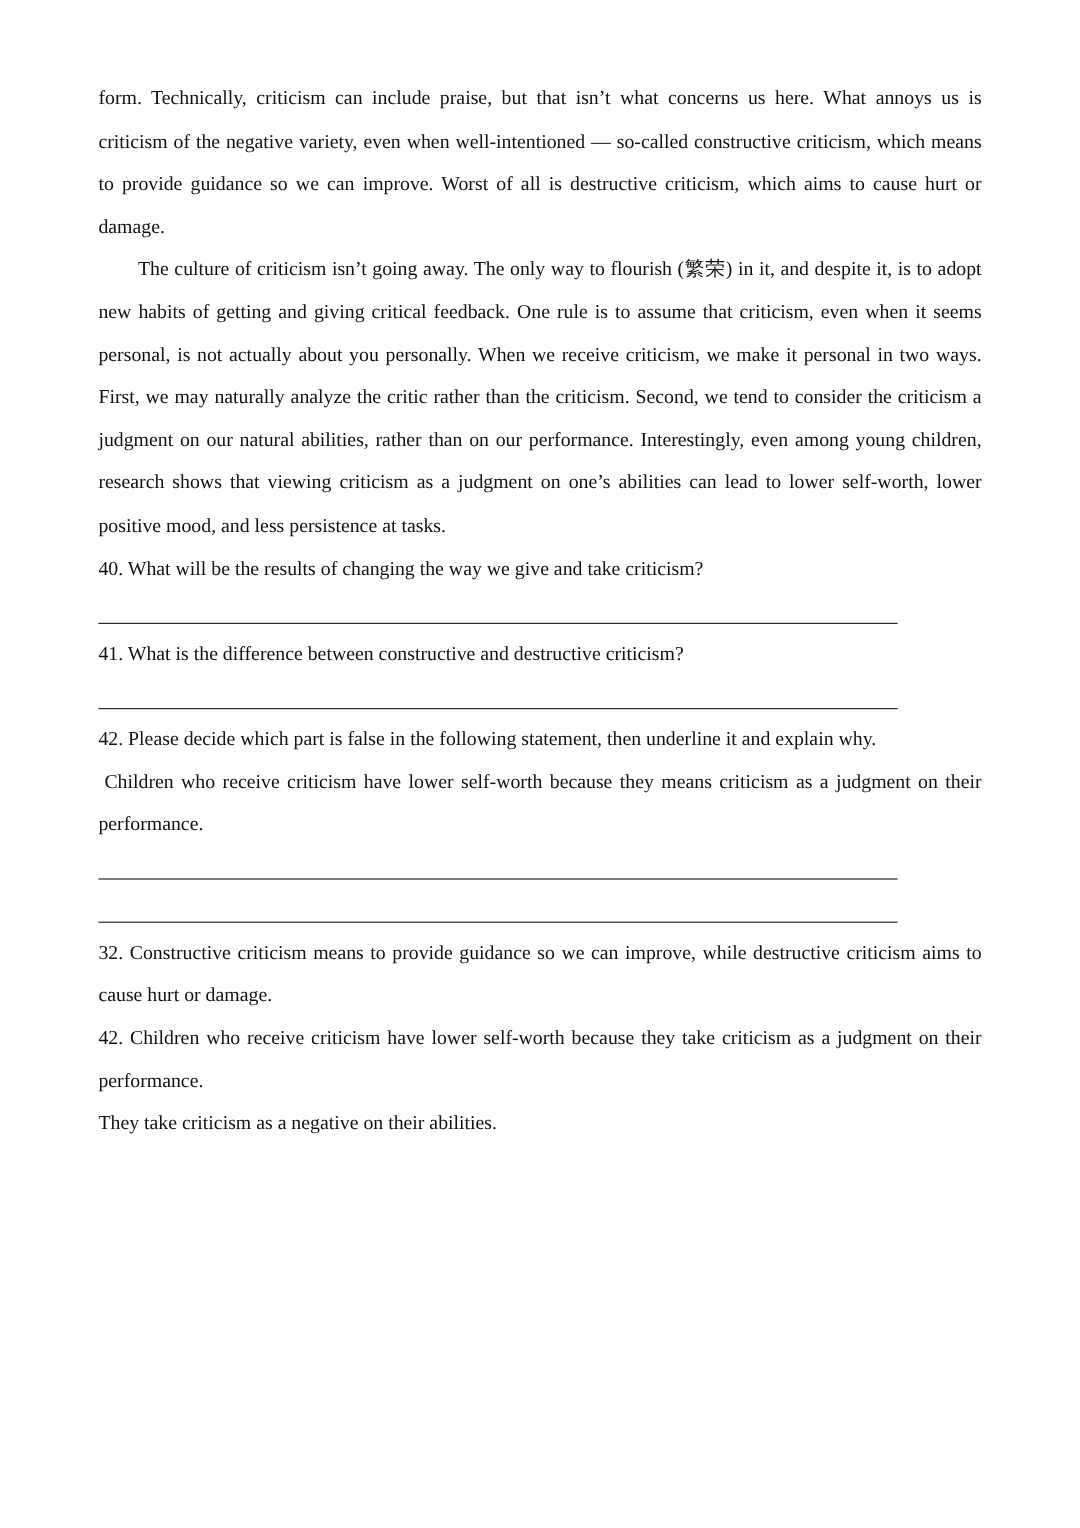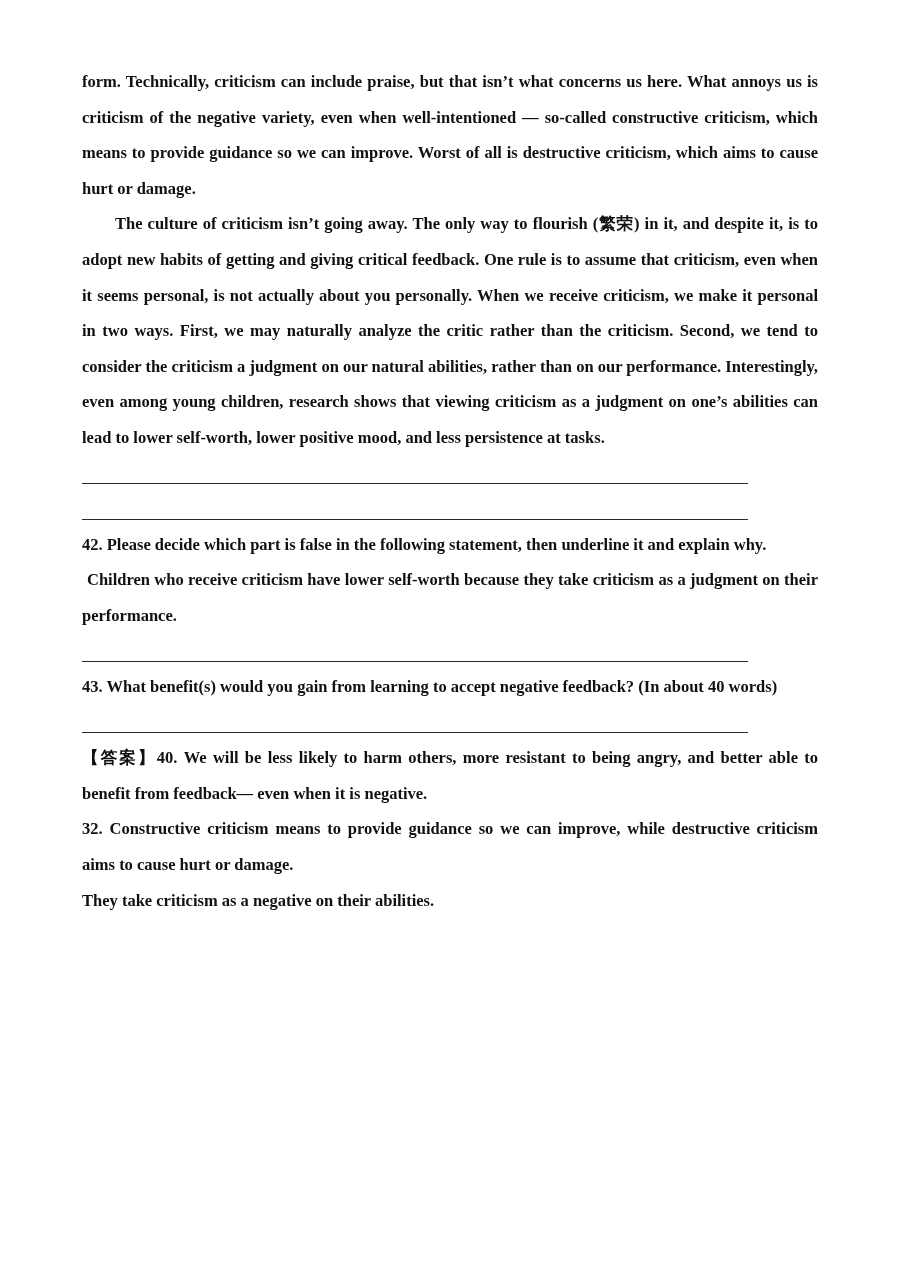--- a/index.html
+++ b/index.html
@@ -14,21 +14,20 @@
     font-family: "Liberation Serif", "DejaVu Serif", serif;
     color: #111111;
   }
   .page {
     box-sizing: border-box;
     width: 900px;
     height: 1273px;
     padding: 64px 82px 0 82px;
     font-size: 16.5px;
     line-height: 35.6px;
-    font-weight: bold;
   }
   p {
     margin: 0;
     padding: 0;
   }
   .para {
     text-align: justify;
   }
   .indent {
     text-indent: 33px;
@@ -58,45 +57,46 @@
 </head>
 <body>
 
 <div class="page">
 
   <p class="para">form. Technically, criticism can include praise, but that isn’t what concerns us here. What annoys us is criticism of the negative variety, even when well-intentioned — so-called constructive criticism, which means to provide guidance so we can improve. Worst of all is destructive criticism, which aims to cause hurt or damage.</p>
 
   <p class="para indent">The culture of criticism isn’t going away. The only way to flourish (繁荣) in it, and despite it, is to adopt new habits of getting and giving critical feedback. One rule is to assume that criticism, even when it seems personal, is not actually about you personally. When we receive criticism, we make it personal in two ways. First, we may naturally analyze the critic rather than the criticism. Second, we tend to consider the criticism a judgment on our natural abilities, rather than on our performance. Interestingly, even among young children, research shows that viewing criticism as a judgment on one’s abilities can lead to lower self-worth, lower positive mood, and less persistence at tasks.</p>
 
 
+  <p class="question">40. What will be the results of changing the way we give and take criticism?</p>
+
+  <div class="blank">
+    <span class="rule"></span>
+  </div>
+
+  <p class="question">41. What is the difference between constructive and destructive criticism?</p>
+
+  <div class="blank">
+    <span class="rule"></span>
+  </div>
+
+  <p class="question">42. Please decide which part is false in the following statement, then underline it and explain why.</p>
+
+  <p class="statement">Children who receive criticism have lower self-worth because they means criticism as a judgment on their performance.</p>
 
   <div class="blank">
     <span class="rule"></span>
   </div>
 
 
   <div class="blank">
     <span class="rule"></span>
   </div>
 
-  <p class="question">42. Please decide which part is false in the following statement, then underline it and explain why.</p>
-
-  <p class="statement">Children who receive criticism have lower self-worth because they take criticism as a judgment on their performance.</p>
-
-  <div class="blank">
-    <span class="rule"></span>
-  </div>
-
-  <p class="question">43. What benefit(s) would you gain from learning to accept negative feedback? (In about 40 words)</p>
-
-  <div class="blank">
-    <span class="rule"></span>
-  </div>
-
-  <p class="answer"><span>【答案】</span><span>40. We will be less likely to harm others, more resistant to being angry, and better able to benefit from feedback— even when it is negative.</span></p>
 
   <p class="answer">32. Constructive criticism means to provide guidance so we can improve, while destructive criticism aims to cause hurt or damage.</p>
 
+  <p class="answer">42. Children who receive criticism have lower self-worth because they take criticism as a judgment on their performance.</p>
 
   <p class="answer">They take criticism as a negative on their abilities.</p>
 
 
 </div>
 
 </body></html>

